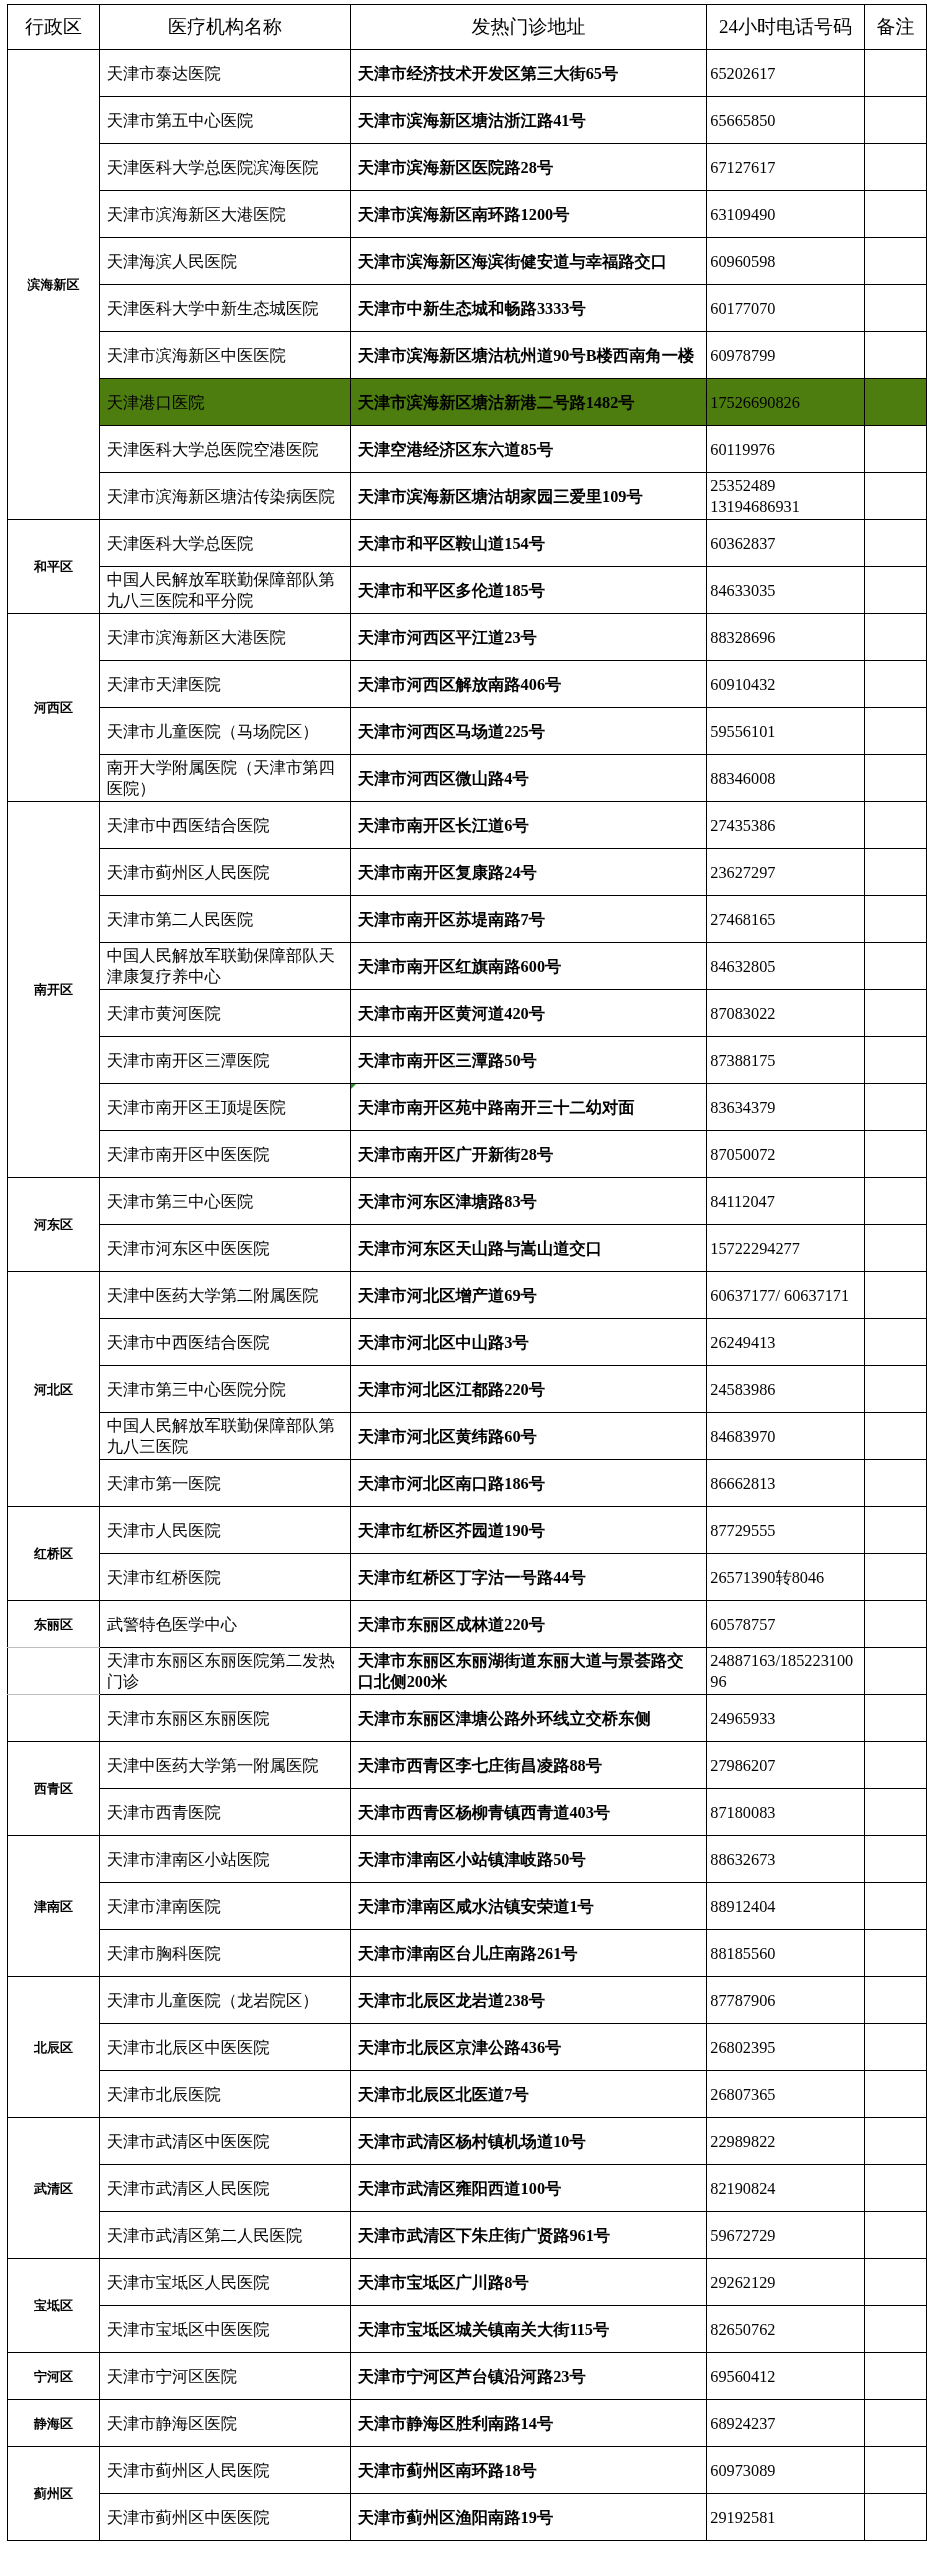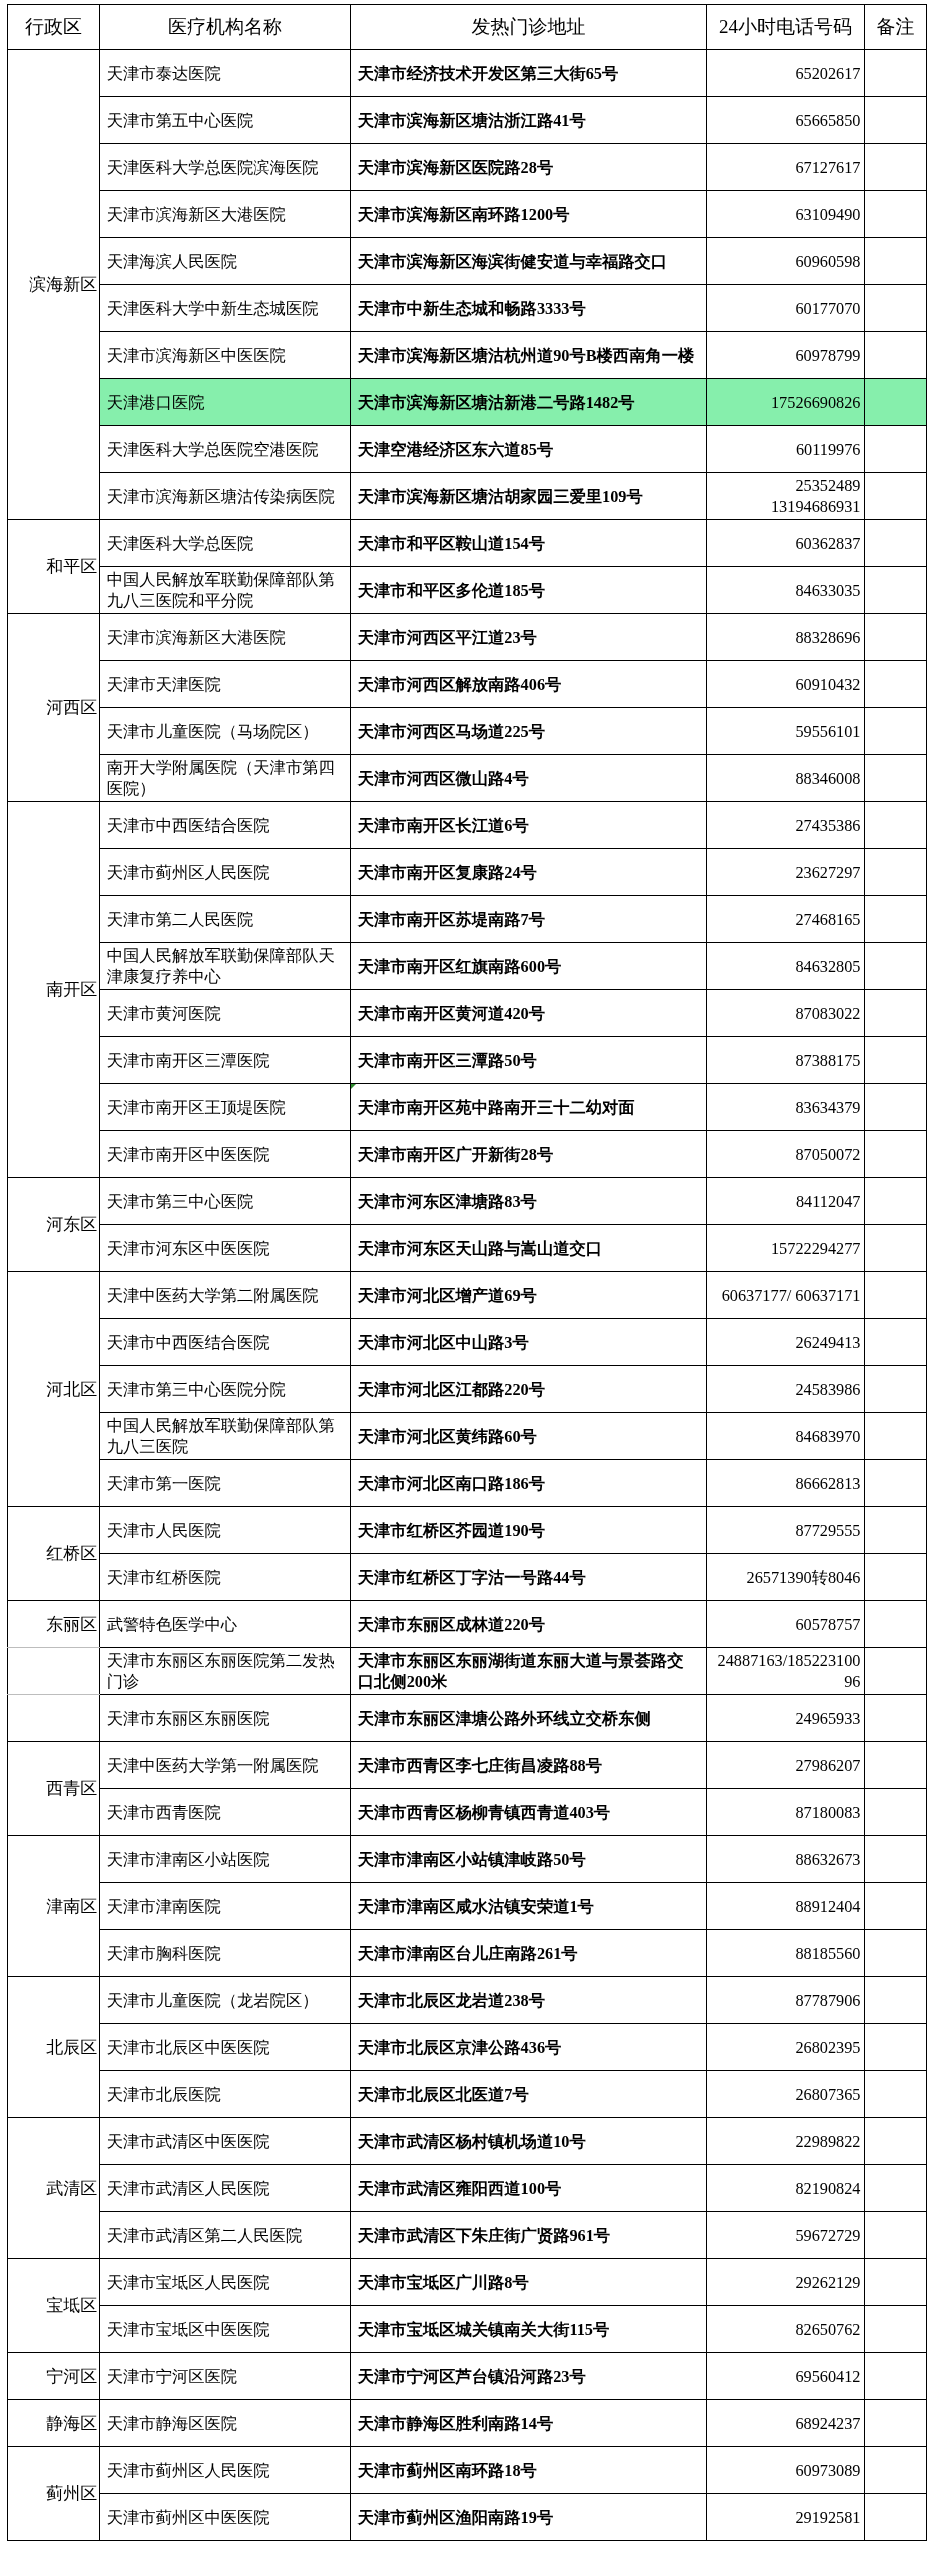--- a/index.html
+++ b/index.html
@@ -9,26 +9,26 @@
   col.c-district{width:92px;}
   col.c-org{width:251px;}
   col.c-addr{width:356px;}
   col.c-phone{width:158px;}
   col.c-note{width:62px;}
   th,td{border:1.7px solid #000;overflow:hidden;}
   tr.head{height:45px;}
   th{font-size:19px;font-weight:normal;text-align:center;padding:0 1.7px;}
   tbody tr{height:47px;}
   td{font-size:16.3px;line-height:21.5px;padding:0.9px 6.9px;vertical-align:middle;}
-  td.district{text-align:right;font-size:17px;padding:0.9px 1.7px;}
+  td.district{text-align:center;font-size:13px;padding:0.9px 1.7px;font-weight:bold;}
   td.org,td.addr{text-align:left;}
   td.addr{position:relative;font-weight:bold;}
-  td.phone{text-align:right;padding:0.9px 3.4px;}
+  td.phone{text-align:left;padding:0.9px 3.4px;}
   td.note{padding:0;}
-  tr.highlight td{background:#86efac;}
+  tr.highlight td{background:#4d7c0f;}
   
   td.d-first{border-bottom:0.9px solid #bdbdbd;}
   td.d-mid{border-top:0.9px solid #bdbdbd;border-bottom:0.9px solid #bdbdbd;}
   td.d-last{border-top:0.9px solid #bdbdbd;}
   
   .corner-marker{position:absolute;top:0;left:0;width:0;height:0;
                  border-top:5.2px solid #2e8b2e;border-right:5.2px solid transparent;}
 </style>
 </head>
 <body>

